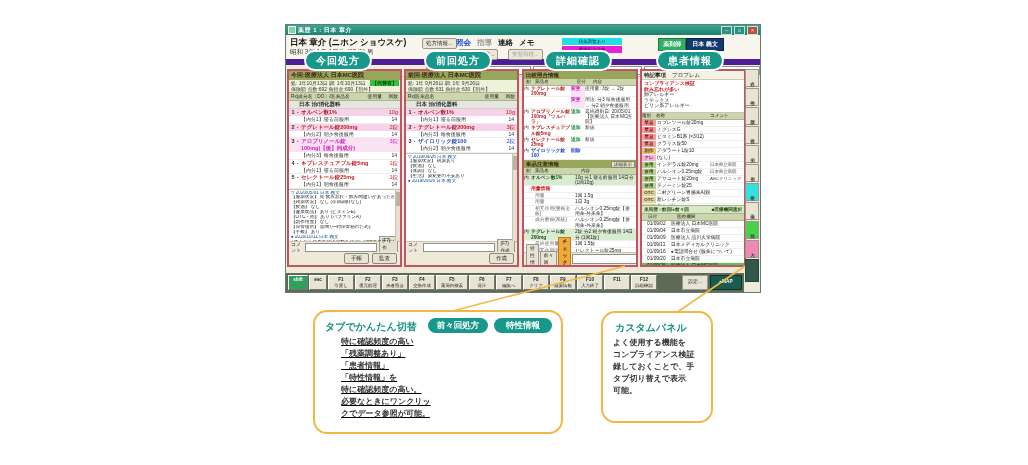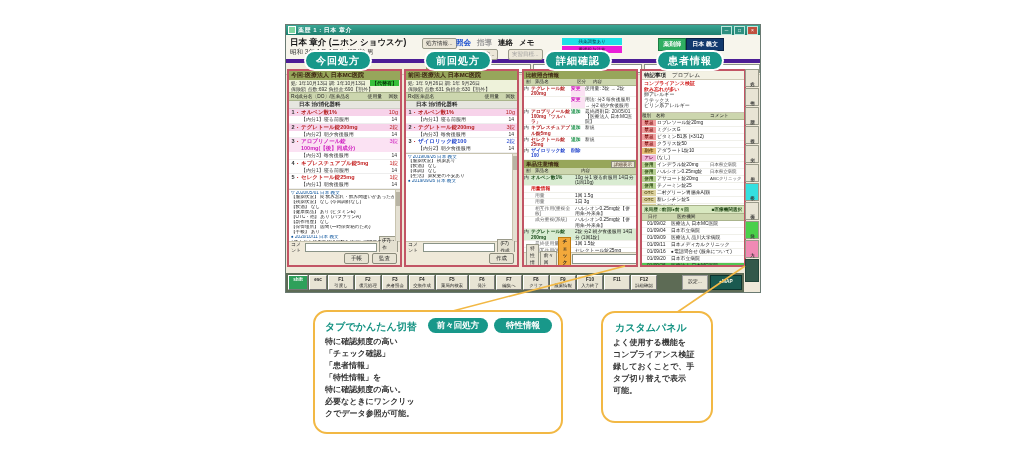--- a/index.html
+++ b/index.html
@@ -9,21 +9,21 @@
   .app{position:absolute;left:285px;top:24px;width:476px;height:269px;background:#efe9d9;
        border:1px solid #6a7a72;box-sizing:border-box;font-size:6px;color:#222;}
   .tbar{height:10px;background:linear-gradient(#3aa795,#1d7f6e);display:flex;align-items:center;
         color:#fff;font-size:6px;padding:0 2px;gap:2px;}
   .tbar .ticon{width:6px;height:6px;background:#7fd6a0;border:1px solid #fff;}
   .tbar .tttl{flex:1;font-weight:bold;letter-spacing:.5px;}
   .tbar .wbtn{width:9px;height:7px;background:#2c8f7f;border:1px solid #bfe6dc;color:#fff;
               font-size:5px;line-height:6px;text-align:center;}
   .tbar .wclose{background:#c0503e;}
   
-  .prow{position:relative;height:24px;background:#f7f5ec;border-bottom:4px solid #4c1d95;}
+  .prow{position:relative;height:24px;background:#f7f5ec;border-bottom:6px solid #4c1d95;}
   .pname{position:absolute;left:4px;top:2px;font-size:8.5px;font-weight:bold;color:#111;}
   .pbirth{position:absolute;left:4px;top:13px;font-size:6.5px;color:#333;}
   .minibtn{position:absolute;font-size:5.5px;background:#ece7d8;border:1px solid #9a9a8a;
            border-radius:2px;padding:1px 3px;color:#333;}
   .linkset{position:absolute;left:170px;top:3px;display:flex;gap:6px;font-size:7.5px;font-weight:bold;}
   .lk-blue{color:#1b4fd0;} .lk-gray{color:#9a9a9a;} .lk-dark{color:#222;}
   .alerts{position:absolute;left:276px;top:3px;width:60px;}
   .al{height:7px;font-size:4.5px;line-height:7px;text-align:center;color:#06333a;overflow:hidden;}
   .al-c{background:#1fe0e6;} .al-m{background:#ea1fd8;color:#3a062f;margin-top:1px;}
   .pharm{position:absolute;right:36px;top:3px;display:flex;}
@@ -749,23 +749,23 @@
   </div>
 </div>
 
 <div class="oval" style="left:306px;top:52px;">今回処方</div>
 <div class="oval" style="left:426px;top:52px;">前回処方</div>
 <div class="oval" style="left:546px;top:52px;">詳細確認</div>
 <div class="oval" style="left:658px;top:52px;">患者情報</div>
 
 <div class="cobox" style="left:313px;top:310px;width:250px;height:124px;">
   <div class="cottl" style="position:absolute;left:10px;top:8px;">タブでかんたん切替</div>
-  <div class="cotext" style="position:absolute;left:10px;top:24px;width:112px;">
+  <div class="cotext" style="position:absolute;left:26px;top:24px;width:112px;text-decoration:underline;">
     <div class="ln">特に確認頻度の高い</div>
-      <div class="ln">「チェック確認」</div>
+      <div class="ln">「残薬調整あり」</div>
       <div class="ln">「患者情報」</div>
       <div class="ln">「特性情報」を</div>
       <div class="ln">特に確認頻度の高い。</div>
       <div class="ln">必要なときにワンクリッ</div>
       <div class="ln">クでデータ参照が可能。</div>
   </div>
 </div>
 <div class="copill" style="left:428px;top:318px;width:60px;">前々回処方</div>
 <div class="copill" style="left:494px;top:318px;width:58px;">特性情報</div>
 <div class="thumb" style="left:429px;top:334px;width:58px;height:92px;">

